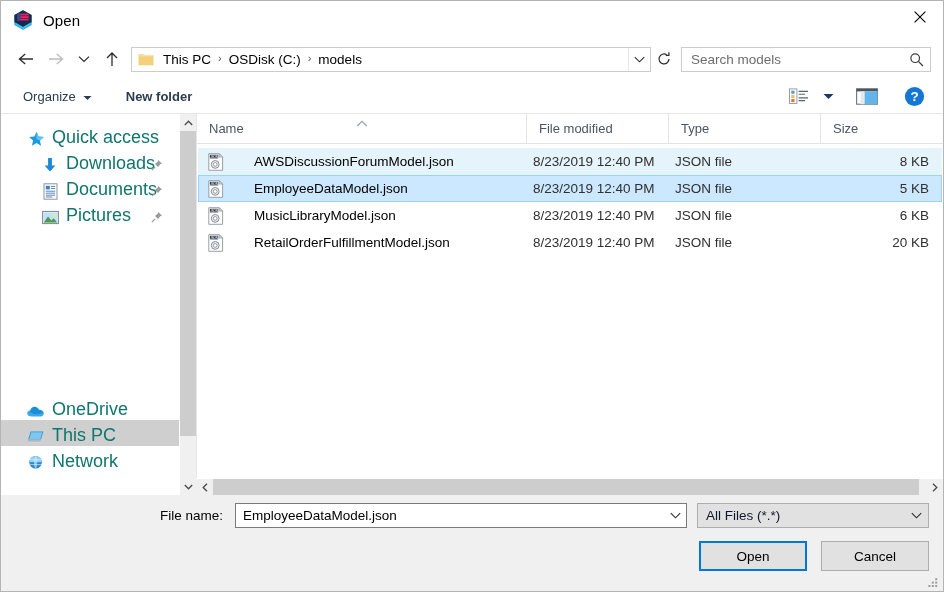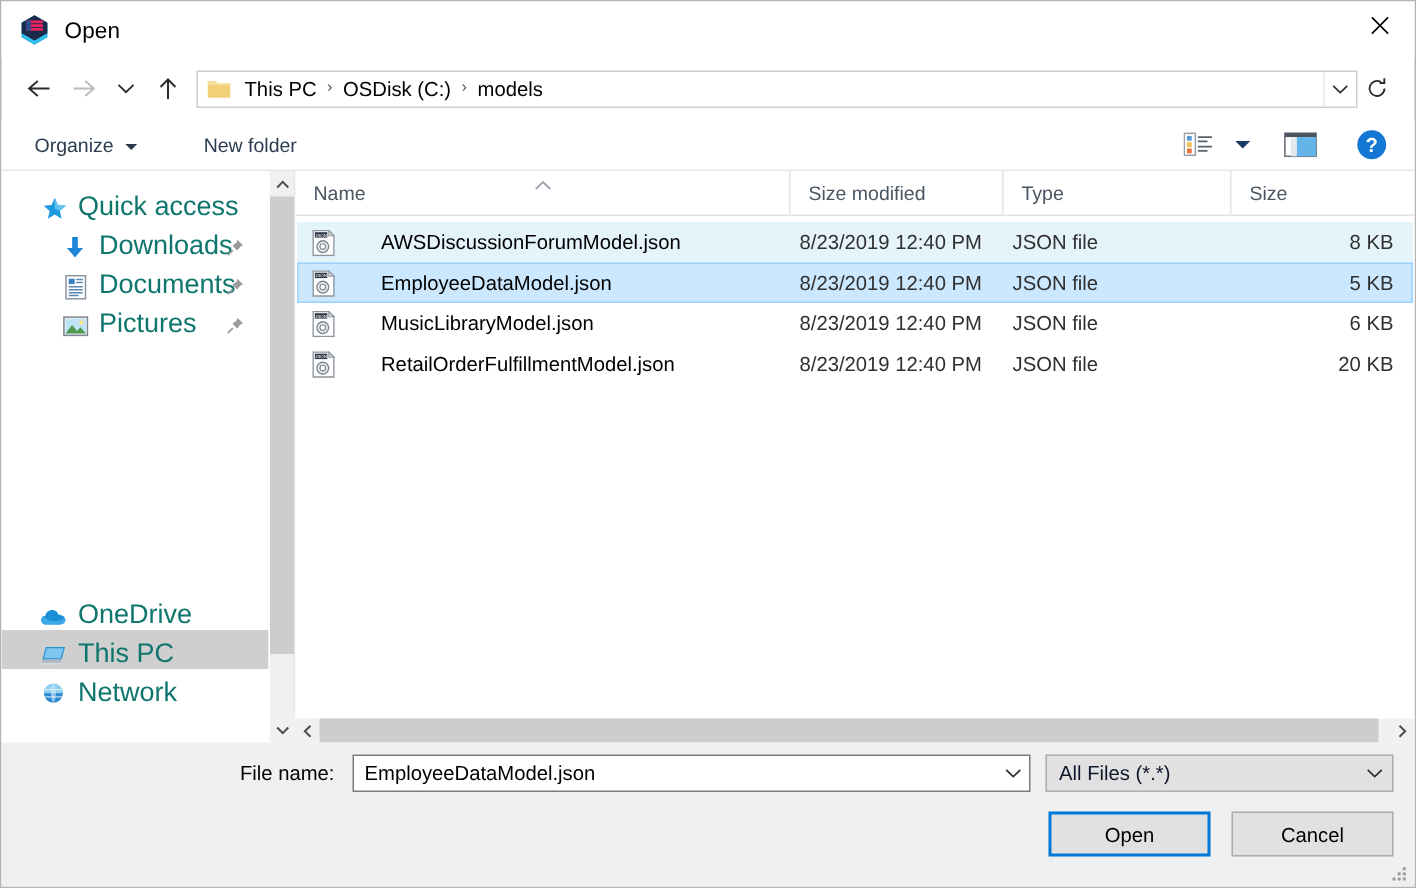--- a/index.html
+++ b/index.html
@@ -592,32 +592,41 @@
       </div>
     </div>
 
     <div class="refresh-btn">
       <svg width="16" height="16" viewBox="0 0 16 16">
         <path d="M13 8 A5 5 0 1 1 10.6 3.7" stroke="#2c2c2c" stroke-width="1.25" fill="none"></path>
         <path d="M12.9 1.2 L12.9 4.3 L9.8 4.3" stroke="#2c2c2c" stroke-width="1.25" fill="none"></path>
       </svg>
     </div>
 
+    <div class="searchbox">
+      <div class="search-placeholder">Search models</div>
+      <div class="search-icon-wrap">
+        <svg width="15" height="15" viewBox="0 0 15 15">
+          <circle cx="6.2" cy="6.2" r="4.3" stroke="#3c3c3c" stroke-width="1.2" fill="none"></circle>
+          <path d="M9.4 9.4 L14 14" stroke="#3c3c3c" stroke-width="1.3" fill="none"></path>
+        </svg>
+      </div>
+    </div>
   </div>
 
   <div class="commandbar">
     <div class="cmd-item">
       <span>Organize</span>
       <span class="cmd-caret">
         <svg width="9" height="6" viewBox="0 0 9 6">
             <path d="M0.5 1 L4.5 5 L8.5 1 Z" fill="#2b3c51"></path>
           </svg>
       </span>
     </div>
-    <div class="cmd-item" style="margin-left:28px;">
+    <div class="cmd-item" style="margin-left:18px;font-weight:bold;">
       <span>New folder</span>
     </div>
 
     <div class="cmd-spacer"></div>
 
     <div class="cmd-icon-btn">
       <svg width="20" height="17" viewBox="0 0 20 17">
         <rect x="0.5" y="0.9" width="7.4" height="14.6" fill="#ffffff" stroke="#9aa0a6" stroke-width="1"></rect>
         <rect x="2.3" y="2.6" width="3.2" height="3.2" fill="#5b9bd5"></rect>
         <rect x="2.3" y="6.8" width="3.2" height="3.2" fill="#f2c14e"></rect>
@@ -771,21 +780,21 @@
       <div class="colheader">
         <div class="col name">
           <span class="sortmark">
             <svg width="12" height="7" viewBox="0 0 12 7">
                 <path d="M1.2 6 L6 1.4 L10.8 6" stroke="#9aa3ad" stroke-width="1.2" fill="none"></path>
               </svg>
           </span>
           <span>Name</span>
         </div>
         <div class="col date">
-          <span>Size modified</span>
+          <span>File modified</span>
         </div>
         <div class="col type">
           <span>Type</span>
         </div>
         <div class="col size last">
           <span>Size</span>
         </div>
       </div>
 
       <div class="filelist">

